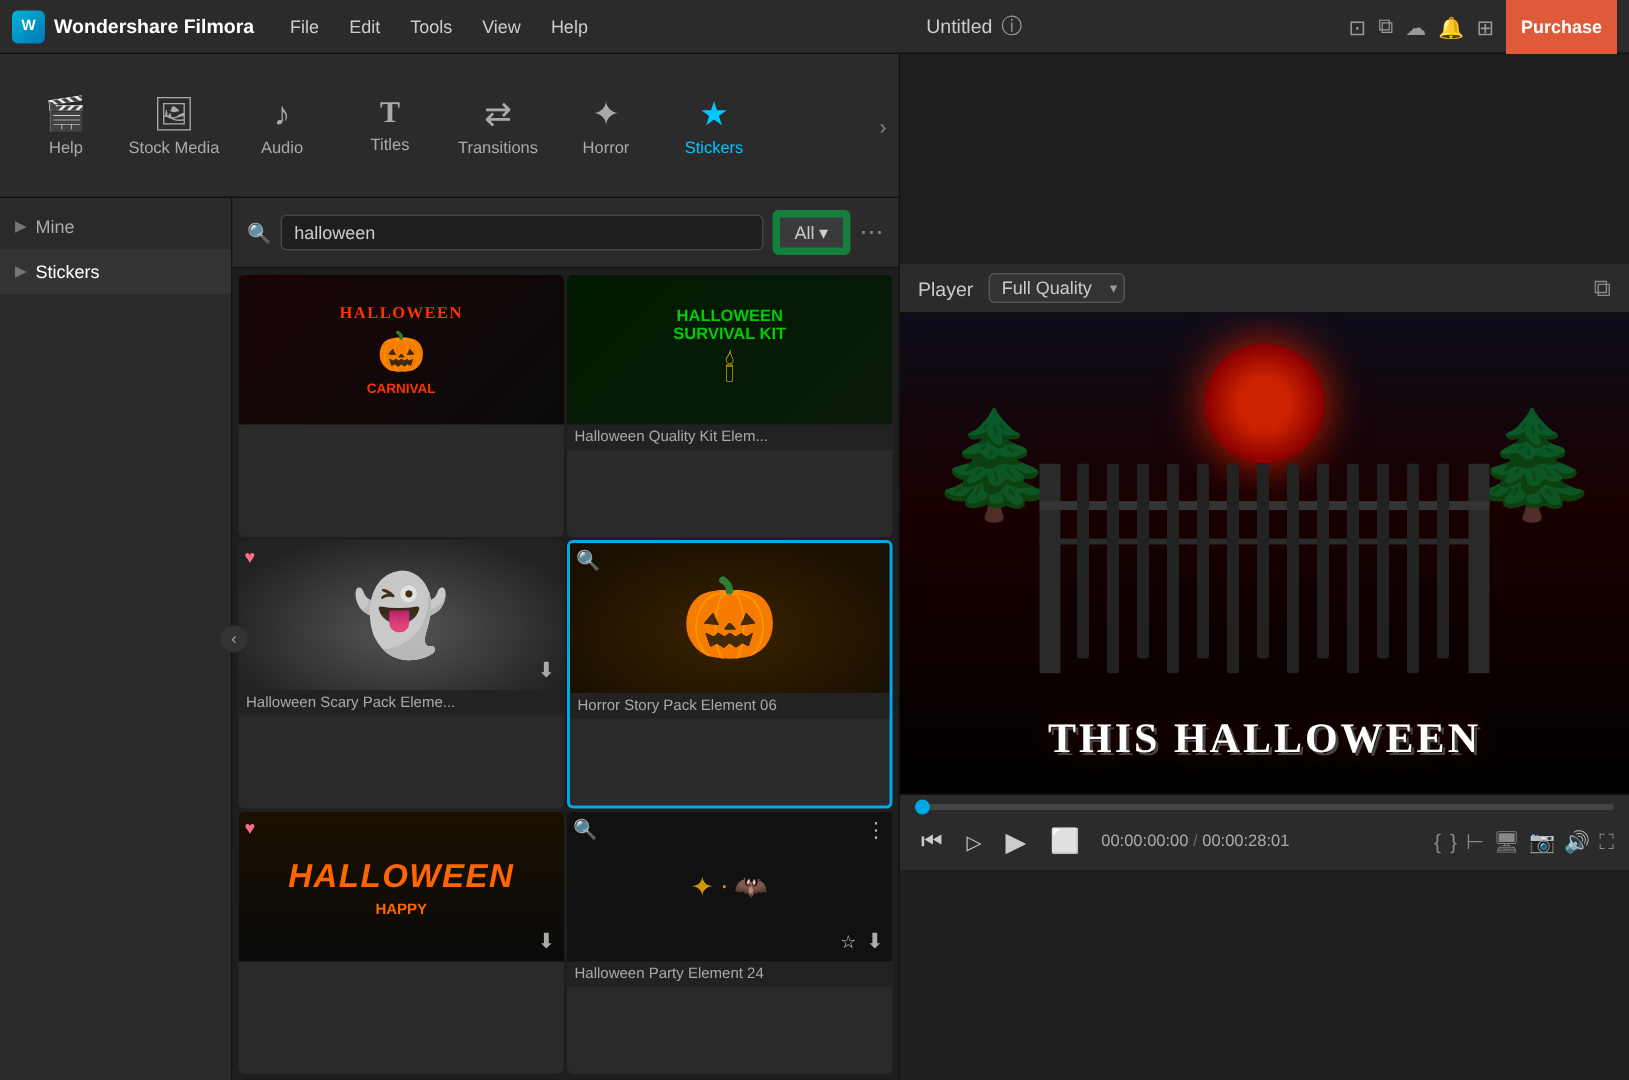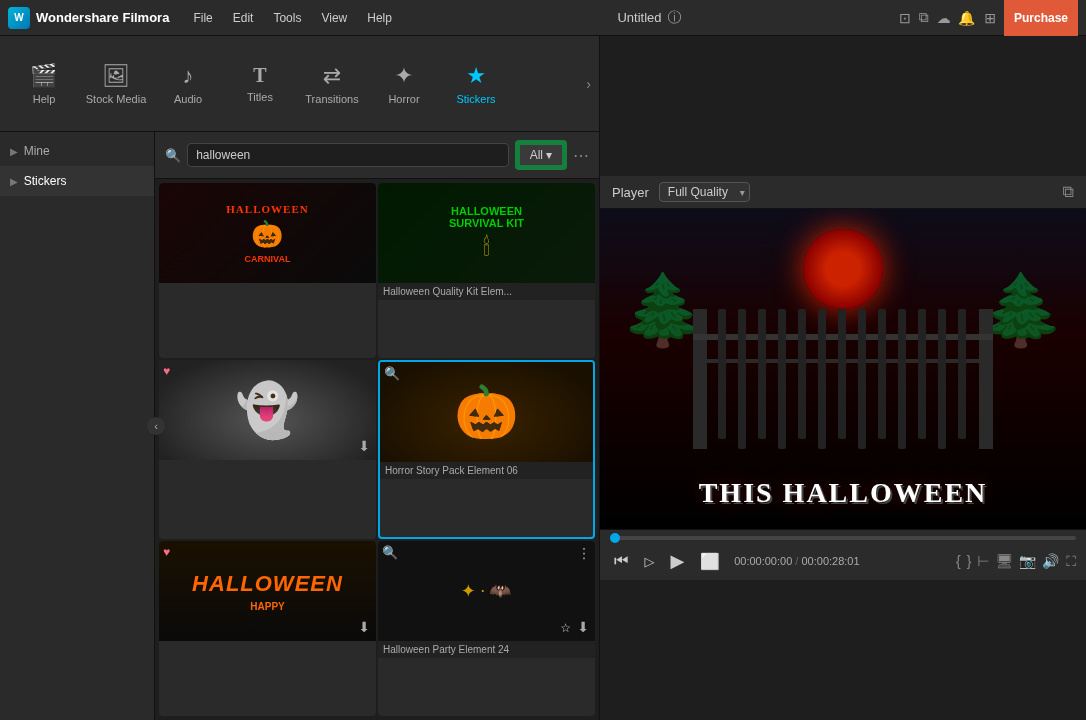--- a/index.html
+++ b/index.html
@@ -220,20 +220,21 @@
             </div>
             <div class="sticker-label">Halloween Quality Kit Elem...</div>
           </div>
 
           <div class="sticker-item">
             <div class="sticker-img ghost-sticker" style="position:relative;">
               <span class="sticker-heart">♥</span>
               <div class="ghost-figure">👻</div>
               <span class="sticker-dl">⬇</span>
             </div>
+            <div class="sticker-label">Halloween Scary Pack Eleme...</div>
           </div>
 
           <div class="sticker-item selected-border">
             <div class="sticker-img jack-sticker" style="position:relative;">
               <span class="sticker-search-icon">🔍</span>
               <div class="jack-figure">🎃</div>
             </div>
             <div class="sticker-label">Horror Story Pack Element 06</div>
           </div>
 

